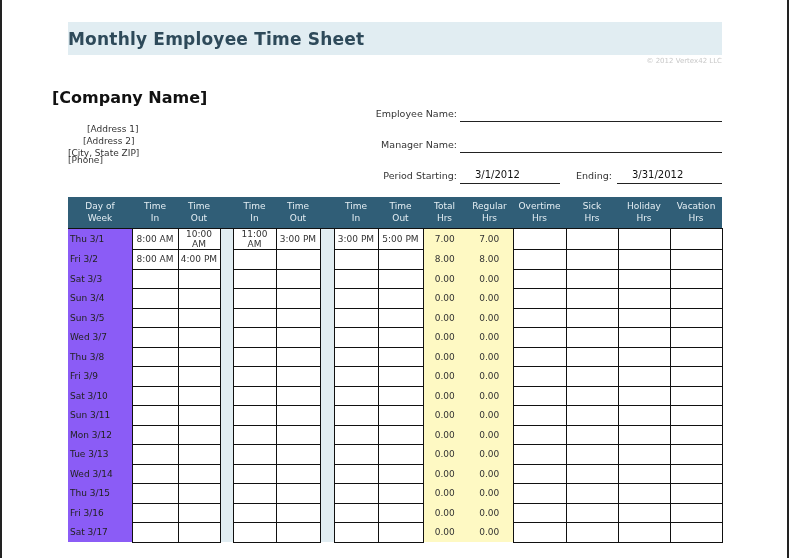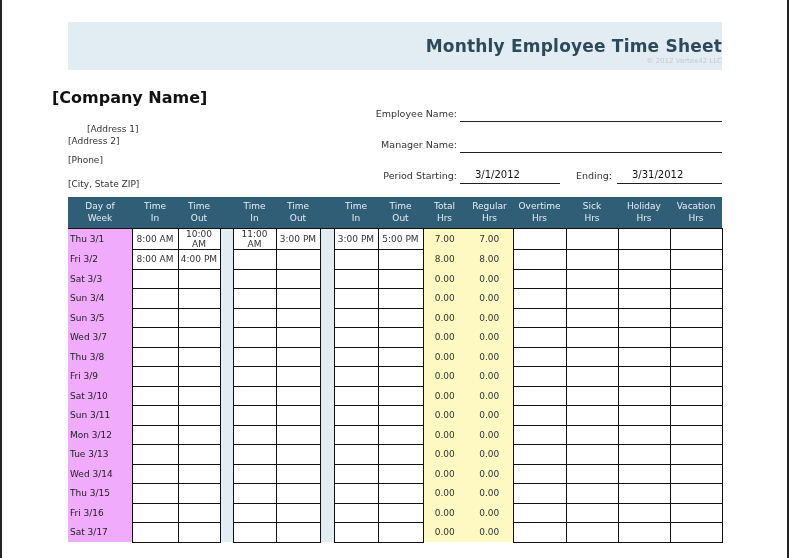--- a/index.html
+++ b/index.html
@@ -1,51 +1,51 @@
 <!DOCTYPE html>
 <html><head>
 <meta charset="utf-8">
 <style>
   html, body { margin:0; padding:0; }
   body { width:790px; height:558px; overflow:hidden; background:#ffffff; position:relative; font-family:"DejaVu Sans", sans-serif; color:#222; }
   .page-border-left { position:absolute; left:0; top:0; width:2px; height:558px; background:#222; }
   .page-border-right { position:absolute; left:787px; top:0; width:2px; height:558px; background:#222; }
-  .title-band { position:absolute; left:68px; top:22px; width:654px; height:48px; background:#e1edf2; display:flex; align-items:center; justify-content:flex-end; }
+  .title-band { position:absolute; left:68px; top:22px; width:654px; height:33px; background:#e1edf2; display:flex; align-items:center; justify-content:flex-start; }
   .title-band span { font-family:"DejaVu Sans", sans-serif; font-weight:bold; font-size:17px; color:#2e4a5a; letter-spacing:0.2px; }
   .copyright { position:absolute; right:68px; top:57px; font-size:7px; color:#c8c8c8; }
   .company { position:absolute; left:52px; top:88px; font-size:16px; font-weight:bold; color:#111; }
   .addr { position:absolute; left:68px; font-size:9px; color:#333; line-height:12px; }
   .field-label { position:absolute; font-size:9.5px; color:#333; text-align:right; }
   .field-line { position:absolute; height:0; border-bottom:1.5px solid #222; }
   .field-value { position:absolute; font-size:10px; color:#111; }
   table.ts { position:absolute; left:68px; top:197px; border-collapse:collapse; table-layout:fixed; }
   table.ts th { background:#305e77; color:#e4eef3; font-weight:normal; font-size:9px; line-height:12px; padding:1px 0 2px 0; text-align:center; height:28px; }
   table.ts td { height:18.5px; padding:0; font-size:9px; }
-  td.day { background:#f0abfc; text-align:left; padding-left:2px !important; font-size:9.5px; color:#222; border-top:none; }
+  td.day { background:#8b5cf6; text-align:left; padding-left:2px !important; font-size:9.5px; color:#222; border-top:none; }
   td.cell { border:1.3px solid #111; background:#fff; text-align:center; font-size:6px; color:#333; }
   td.gap { background:#e1edf2; border-top:none; border-bottom:none; }
   td.tot { background:#fef9c3; text-align:center; font-size:9.5px; color:#333; }
   tr.first td { border-top:1.5px solid #111; }
   tr.first td.day { border-top:1.5px solid #111; }
 </style>
 </head>
 <body>
 
 <div class="page-border-left"></div>
 <div class="page-border-right"></div>
 
 <div class="title-band">
   <span>Monthly Employee Time Sheet</span>
 </div>
 <div class="copyright">© 2012 Vertex42 LLC</div>
 
 <div class="company">[Company Name]</div>
 <div class="addr" style="top:123px;padding-left:19px;">[Address 1]</div>
-<div class="addr" style="top:135px;">[Address 2]</div>
-<div class="addr" style="top:147px;margin-top:31px;">[City, State  ZIP]</div>
+<div class="addr" style="top:135px;margin-left:15px;">[Address 2]</div>
+<div class="addr" style="top:147px;">[City, State  ZIP]</div>
 <div class="addr" style="top:154px;">[Phone]</div>
 
 <div class="field-label" style="left:340px; width:117px; top:108px;">Employee Name:</div>
 <div class="field-line" style="left:460px; width:262px; top:121px;"></div>
 <div class="field-value" style="left:465px; top:108px;"></div>
 
 <div class="field-label" style="left:340px; width:117px; top:139px;">Manager Name:</div>
 <div class="field-line" style="left:460px; width:262px; top:152px;"></div>
 <div class="field-value" style="left:465px; top:139px;"></div>
 

